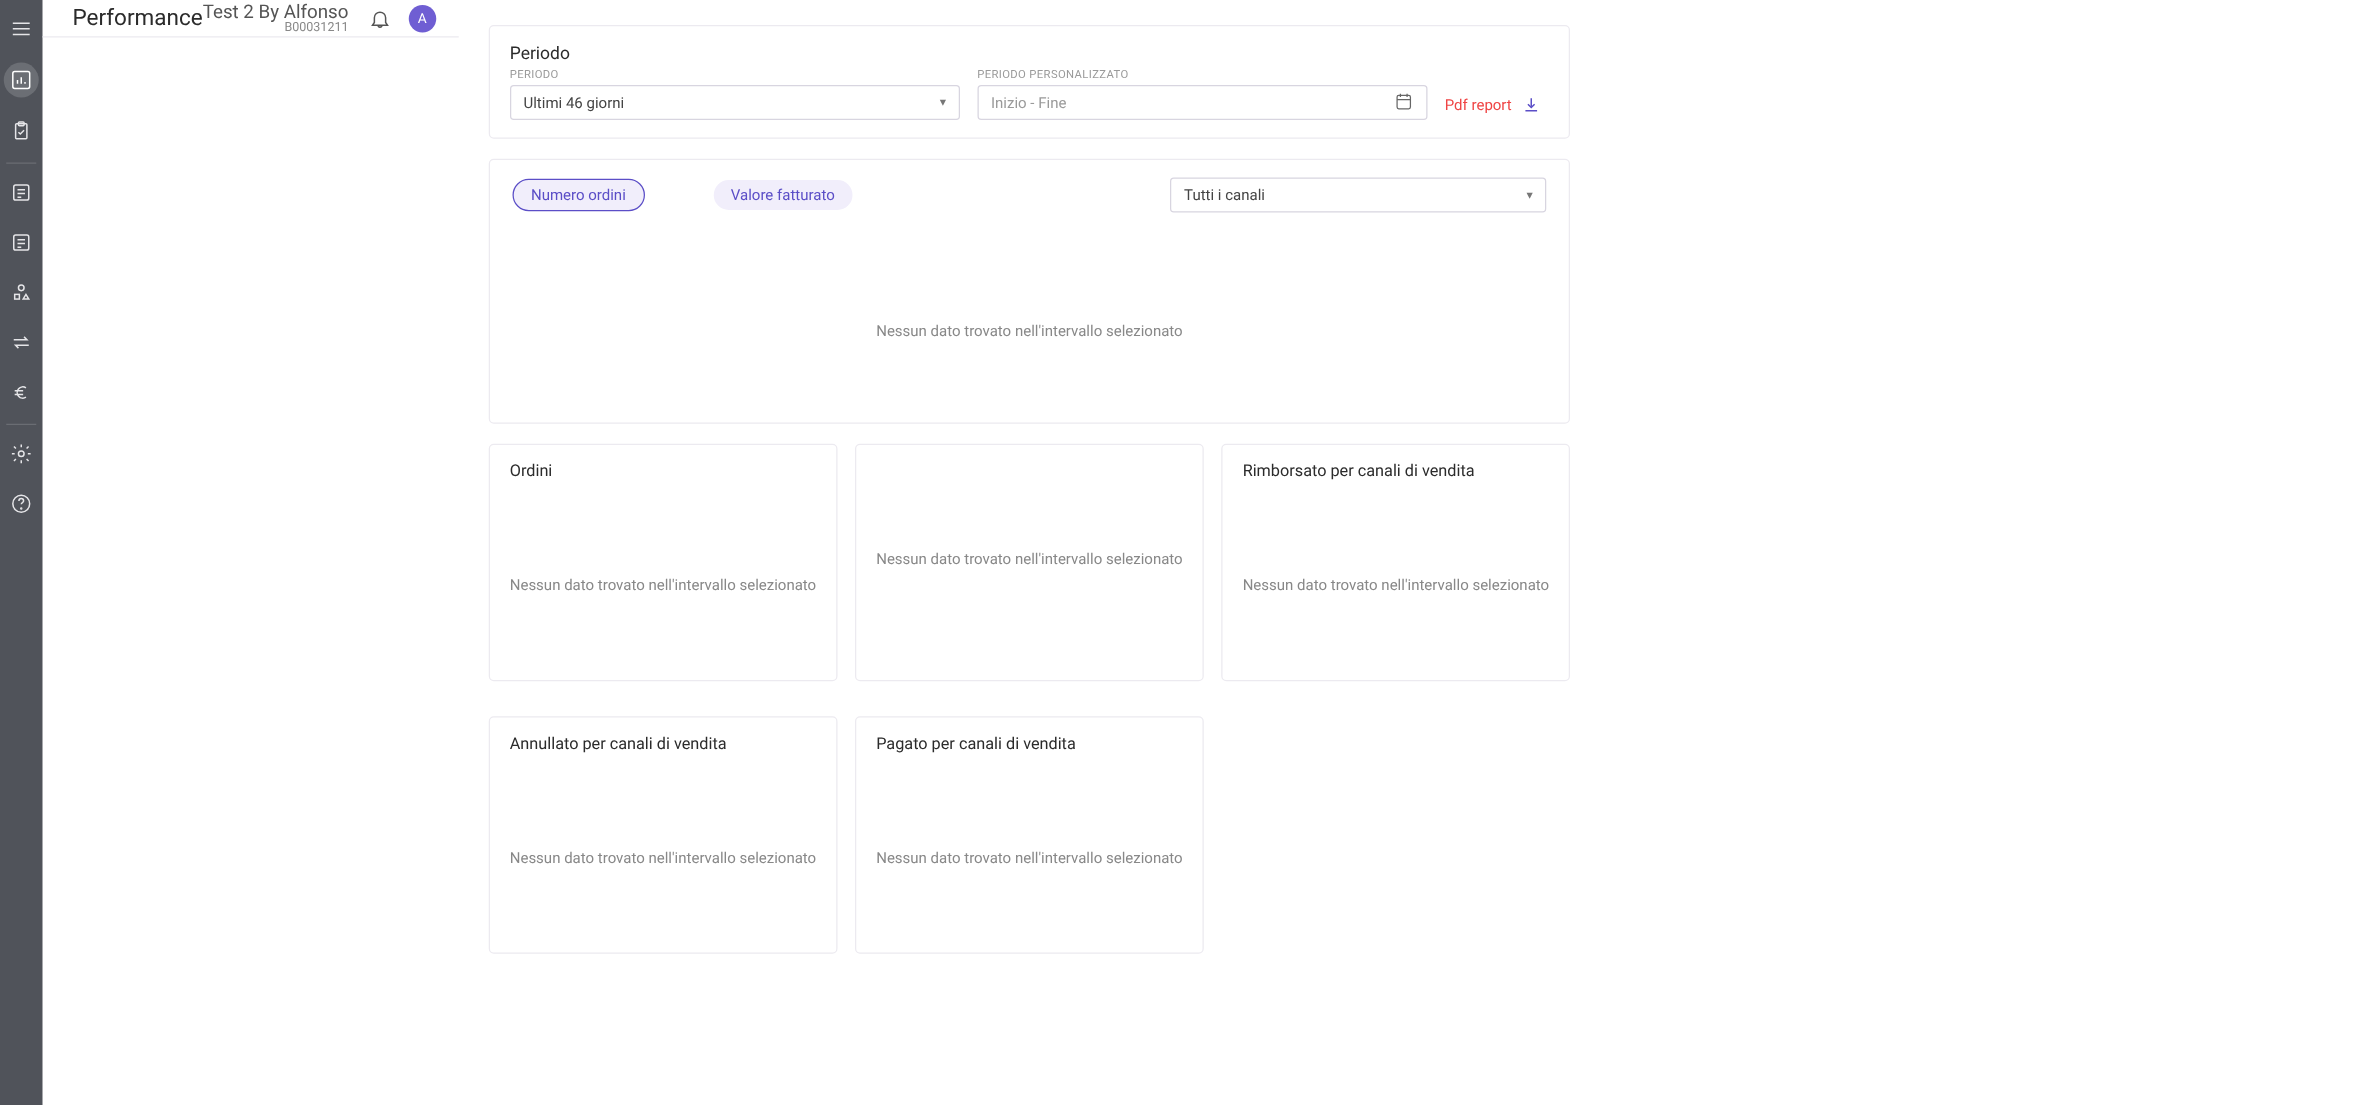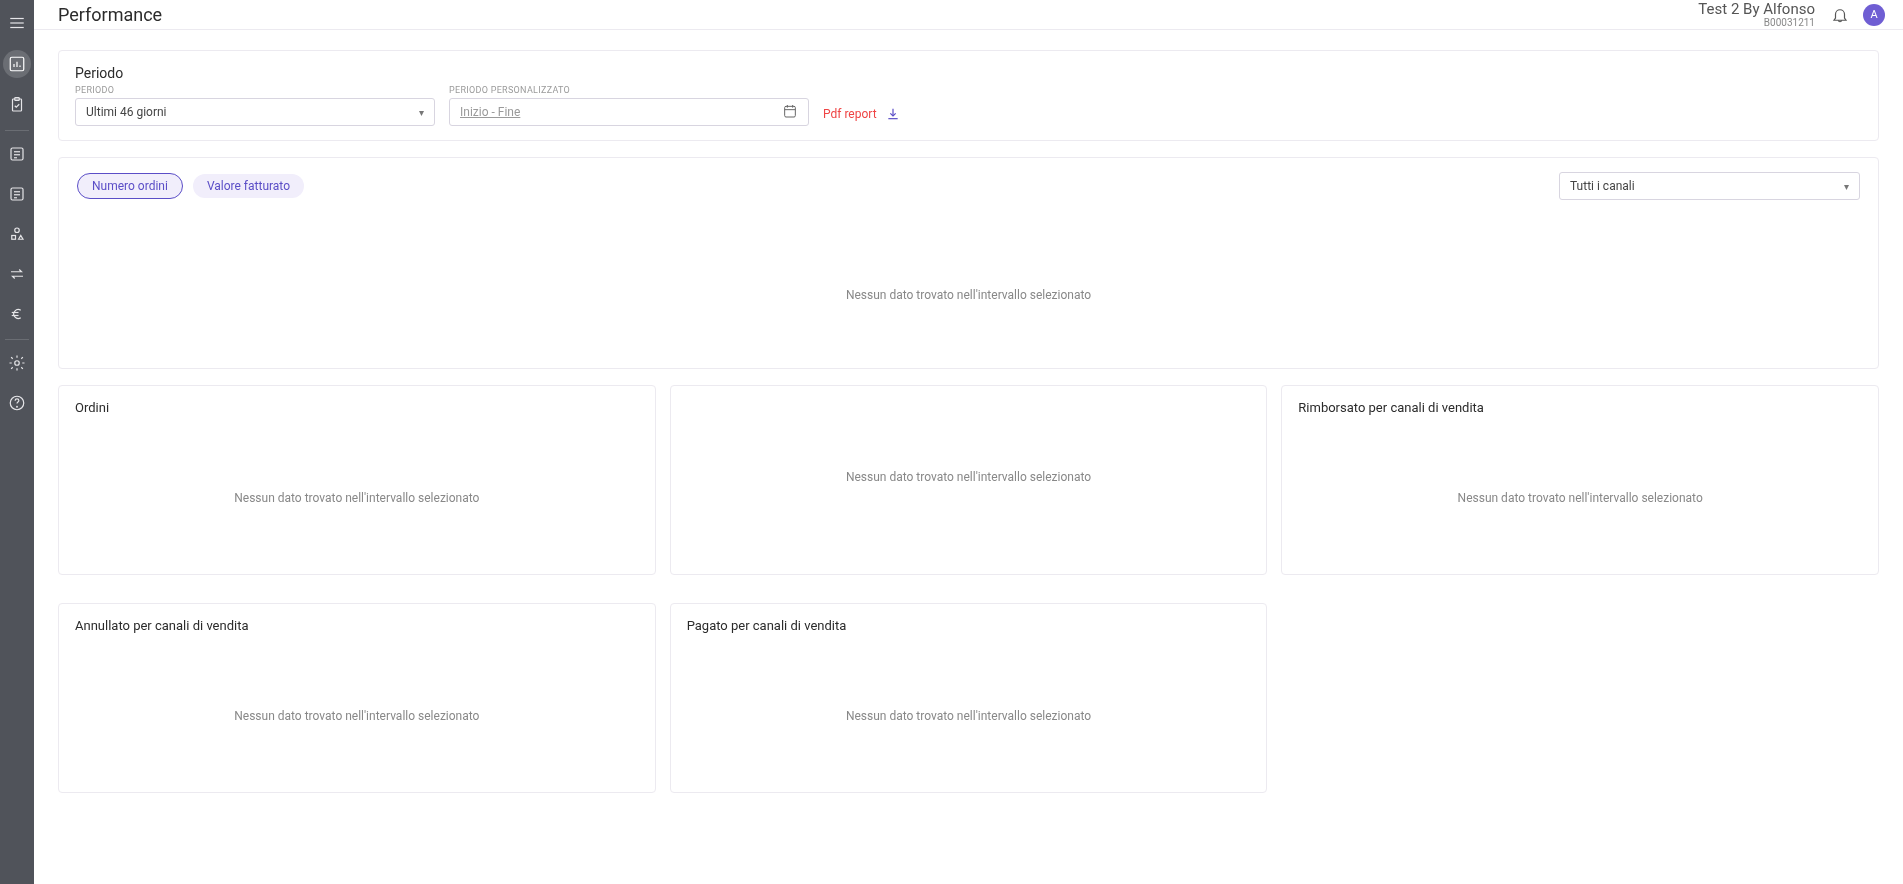--- a/index.html
+++ b/index.html
@@ -40,21 +40,21 @@
 .sidebar-divider {
   width: 24px;
   height: 1px;
   background: #6a6d73;
   margin: 2px 0 6px 0;
 }
 .sidebar svg { width: 18px; height: 18px; fill: none; stroke: #e5e5e8; stroke-width: 1.6; }
 .sidebar-item.active svg { stroke: #fff; }
 
 
-.main { flex: 1; display: flex; flex-direction: column; }
+.main { flex: 1; display: flex; }
 
 
 .topbar {
   height: 30px;
   display: flex;
   align-items: center;
   padding: 0 18px 0 24px;
   border-bottom: 1px solid #eceaf0;
 }
 .page-title { font-size: 18px; font-weight: 400; color: #2b2b2b; }
@@ -93,33 +93,33 @@
   display: flex;
   align-items: center;
   padding: 0 10px;
   font-size: 12px;
   color: #444;
   background: #fff;
   cursor: pointer;
   position: relative;
 }
 .select-box { width: 360px; justify-content: space-between; }
-.date-box { width: 360px; justify-content: space-between; color: #9a9a9a; text-decoration: underline; }
+.date-box { width: 360px; justify-content: space-between; color: #9a9a9a; }
 .caret { font-size: 10px; color: #777; }
 .date-icon svg { width: 16px; height: 16px; stroke: #666; fill: none; stroke-width: 1.5; }
 
 .pdf-link {
   display: flex; align-items: center; gap: 8px;
   color: #ef4444; font-size: 12px; cursor: pointer;
   padding-bottom: 4px;
 }
 .pdf-link svg { width: 16px; height: 16px; stroke: #5b4ec7; fill: none; stroke-width: 1.8; }
 
 
-.chip-row { display: flex; align-items: center; padding: 0 2px 10px 2px; }
+.chip-row { display: flex; align-items: center; padding: 0 2px 10px 2px; gap: 45px; }
 .chip {
   padding: 5px 14px;
   border-radius: 14px;
   font-size: 12px;
   margin-right: 10px;
   cursor: pointer;
   background: #f1eefb;
   color: #5b4ec7;
 }
 .chip.active {

